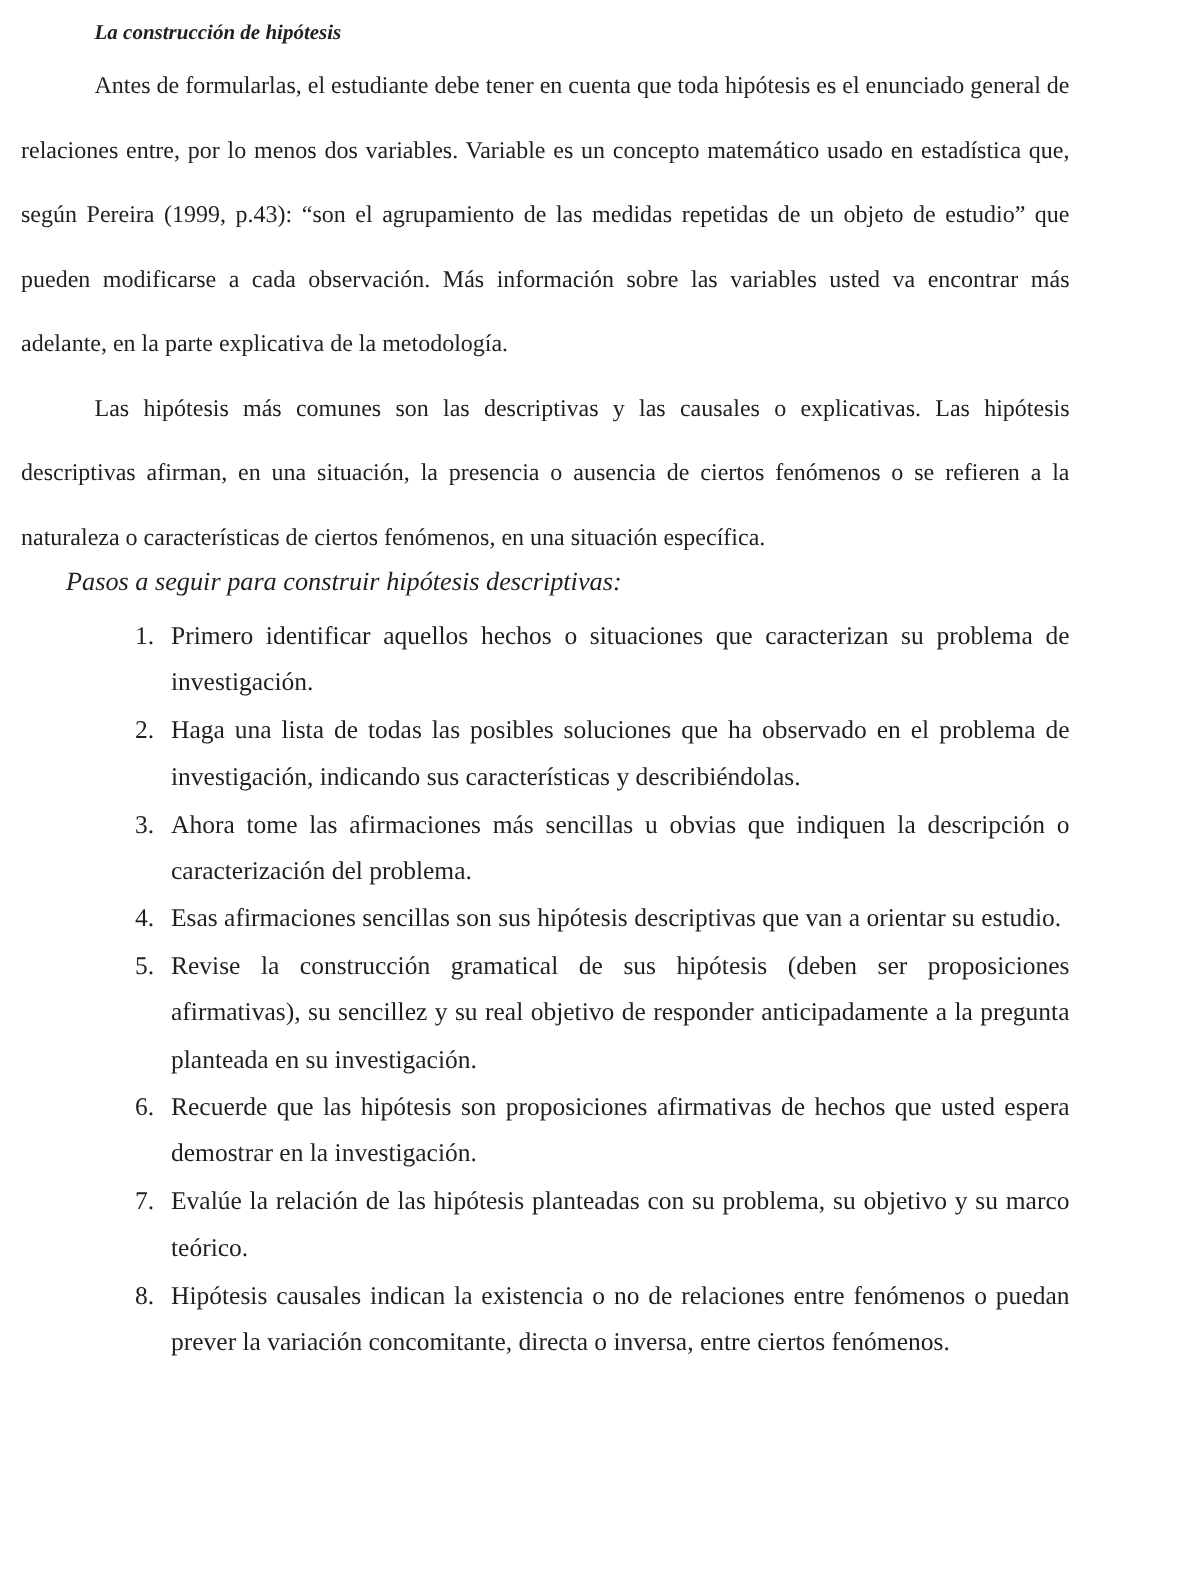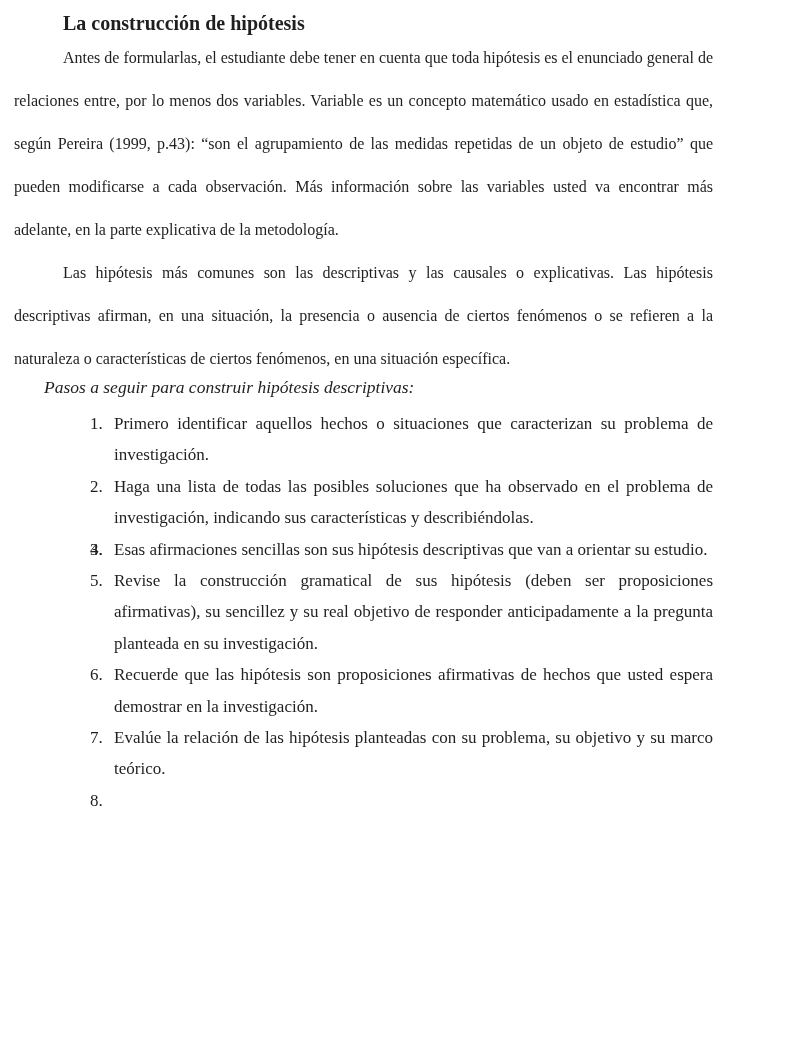--- a/index.html
+++ b/index.html
@@ -16,23 +16,24 @@
   }
   .page {
     box-sizing: border-box;
     width: 789px;
     height: 1060px;
     padding: 10px 76px 0 14px;
     background: #ffffff;
   }
   .heading {
     margin: 0 0 0 49px;
-    font-size: 20px;
+    font-size: 14px;
     line-height: 26px;
     font-weight: bold;
+    font-style: italic;
   }
   .body-par {
     margin: 0;
     font-size: 16px;
     line-height: 43px;
     text-align: justify;
     text-indent: 49px;
   }
   .list-intro {
     margin: -6px 0 0 30px;
@@ -67,21 +68,21 @@
 
   <p class="body-par">Antes de formularlas, el estudiante debe tener en cuenta que toda hipótesis es el enunciado general de relaciones entre, por lo menos dos variables. Variable es un concepto matemático usado en estadística que, según Pereira (1999, p.43): “son el agrupamiento de las medidas repetidas de un objeto de estudio” que pueden modificarse a cada observación.  Más información sobre las variables usted va encontrar más adelante, en la parte explicativa de la metodología.</p>
 
   <p class="body-par">Las hipótesis más comunes son las descriptivas y las causales o explicativas. Las hipótesis descriptivas afirman, en una situación, la presencia o ausencia de ciertos fenómenos o se refieren a la naturaleza o características de ciertos fenómenos, en una situación específica.</p>
 
   <p class="list-intro">Pasos a seguir para construir hipótesis descriptivas:</p>
 
   <ol class="steps">
       <li class="step"><span class="num">1.</span><span>Primero identificar aquellos hechos o situaciones que caracterizan su problema de investigación.</span></li>
       <li class="step"><span class="num">2.</span><span>Haga una lista de todas las posibles soluciones que ha observado en el problema de investigación, indicando sus características y describiéndolas.</span></li>
-      <li class="step"><span class="num">3.</span></li>
+      <li class="step"><span class="num">3.</span><span>Ahora tome las afirmaciones más sencillas u obvias que indiquen la descripción o caracterización del problema.</span></li>
       <li class="step"><span class="num">4.</span><span>Esas afirmaciones sencillas son sus hipótesis descriptivas que van a orientar su estudio.</span></li>
       <li class="step"><span class="num">5.</span><span>Revise la construcción gramatical de sus hipótesis (deben ser proposiciones afirmativas), su sencillez y su real objetivo de responder anticipadamente a la pregunta planteada en su investigación.</span></li>
       <li class="step"><span class="num">6.</span><span>Recuerde que las hipótesis son proposiciones afirmativas de hechos que usted espera demostrar en la investigación.</span></li>
       <li class="step"><span class="num">7.</span><span>Evalúe la relación de las hipótesis planteadas con su problema, su objetivo y su marco teórico.</span></li>
-      <li class="step"><span class="num">8.</span></li>
+      <li class="step"><span class="num">8.</span><span>Hipótesis causales indican la existencia o no de relaciones entre fenómenos o puedan prever la variación concomitante, directa o inversa, entre ciertos fenómenos.</span></li>
     </ol>
 
 </div>
 
 </body></html>

